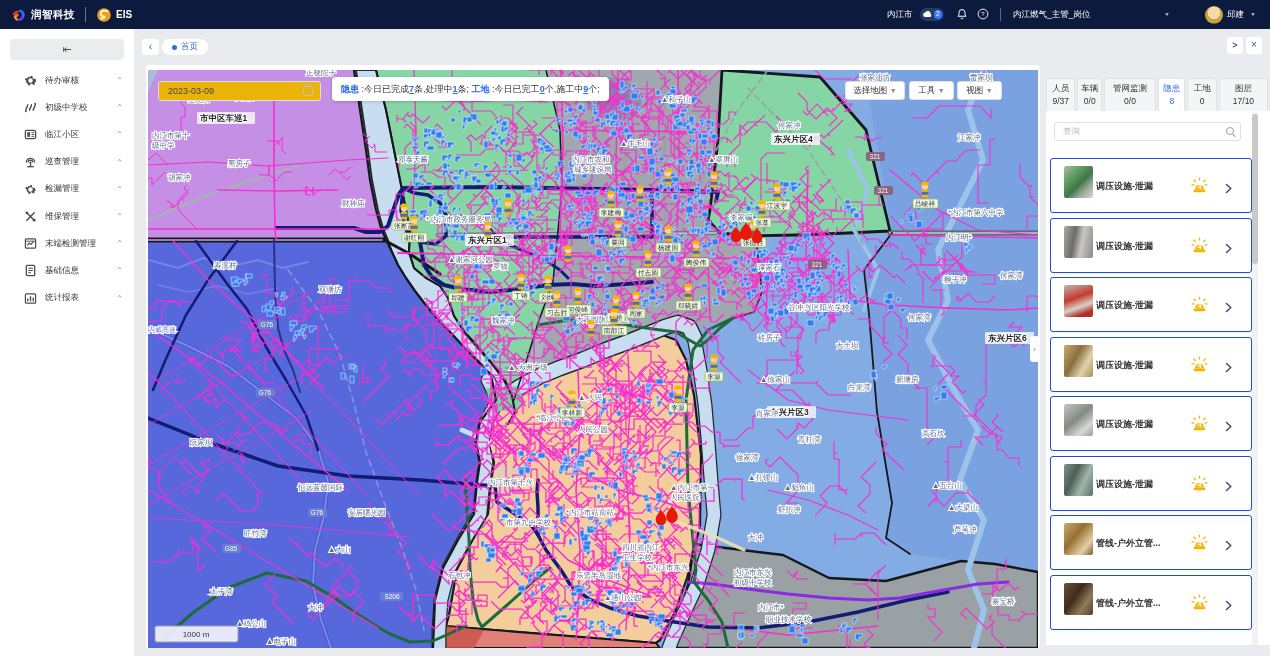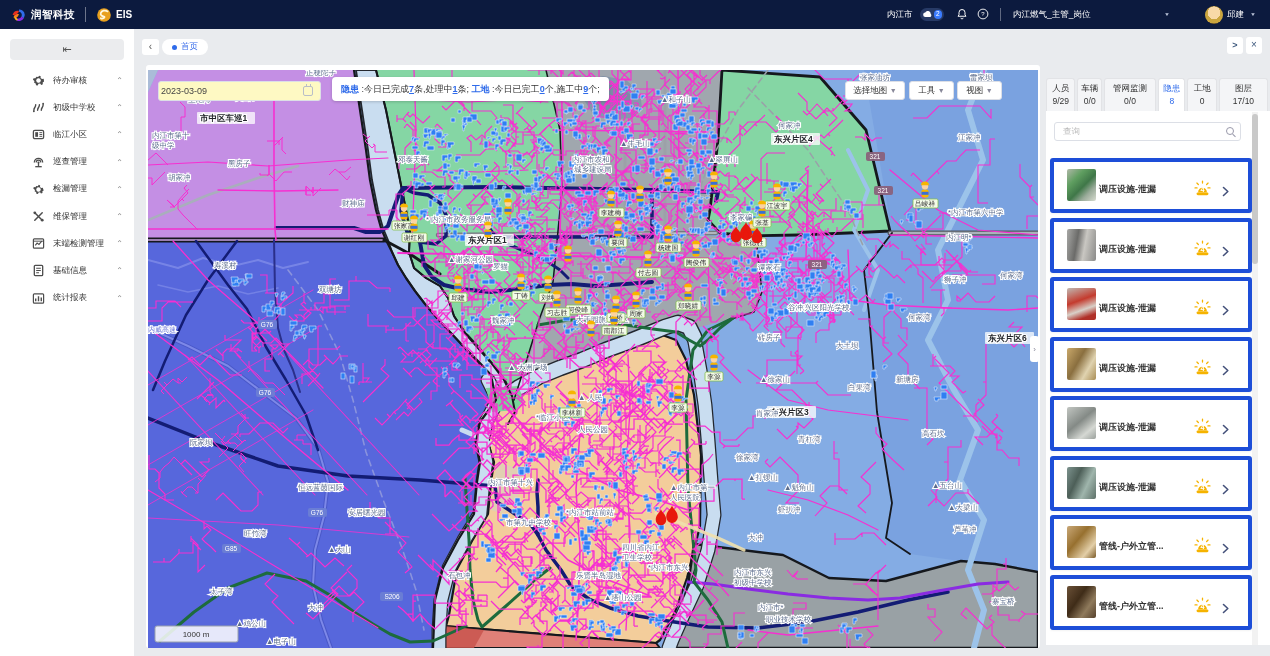--- a/index.html
+++ b/index.html
@@ -8,49 +8,49 @@
 .sep{width:1px;height:15px;background:rgba(255,255,255,0.4);margin:0 10px}
 .eis{font-size:10px;font-weight:bold;margin-left:4px}
 .navr{position:absolute;left:0;top:0;width:1270px;height:46px;font-size:8.5px}
 .cloudpill{background:#273a66;border-radius:7px;height:13px;display:flex;align-items:center;padding:0 2px 0 3px;margin-left:3px}
 .n2{background:#3a7bff;color:#fff;border-radius:50%;width:8.5px;height:8.5px;font-size:6.5px;line-height:8.5px;text-align:center;margin-left:1.5px}
 .vsep{width:1px;height:13px;background:rgba(255,255,255,0.35);margin:0 9px}
 .avatar{width:18px;height:18px;border-radius:50%;background:radial-gradient(circle at 50% 38%,#f8d9a8 0 44%,#caa53f 45% 72%,#8a6a2a 73%);margin:0 4px 0 12px}
 .chevd{font-size:6px;color:#b9c2d6;margin:0 11px 0 4px;transform:scaleY(0.8);display:inline-block}
 .side{position:absolute;left:0;top:29px;width:134px;height:627px;background:#fff;z-index:5}
 .collapse{margin:10px 10px 7px 10px;height:21px;background:#ebecee;border-radius:4px;text-align:center;color:#555;font-size:11px;line-height:20px}
-.mi{height:27.2px;display:flex;align-items:center;padding-left:32px;position:relative}
+.mi{height:27.2px;display:flex;align-items:center;padding-left:24px;position:relative}
 .mt{font-size:8.5px;color:#333;margin-left:8px}
 .chev{position:absolute;right:11px;color:#888;font-size:8px;top:9px}
 .tabbar{position:absolute;left:134px;top:29px;width:1136px;height:36px;background:#e9ebee;z-index:6}
 .backbtn{position:absolute;left:8px;top:10px;width:17px;height:16px;background:#fff;border-radius:3px;color:#555;font-size:10px;text-align:center;line-height:15px}
 .tab{position:absolute;left:28px;top:10px;width:46px;height:16px;background:#fff;border-radius:8px;color:#3a6eea;font-size:8.5px;display:flex;align-items:center;justify-content:center}
 .dot{width:5px;height:5px;border-radius:50%;background:#2f6bea;margin-right:4px}
 .tbr{position:absolute;top:8px;width:16px;height:17px;background:#fff;border-radius:3px;color:#667;font-size:10px;text-align:center;line-height:16px}
 .mappanel{position:absolute;left:146px;top:65px;width:894px;height:583px;background:#fff;border-radius:3px;padding:5px 2px 0 2px}
 .mapwrap{position:relative;width:890px;height:578px;overflow:hidden}
 .ovl{position:absolute;z-index:10}
-.datebox{left:10px;top:11px;width:163px;height:20px;background:#fef9c3;border:1px solid #dcdfe6;border-radius:3px;font-size:9px;color:#444;line-height:18px;padding-left:2px}
+.datebox{left:10px;top:11px;width:163px;height:20px;background:#eab308;border:1px solid #dcdfe6;border-radius:3px;font-size:9px;color:#444;line-height:18px;padding-left:9px}
 .calico{position:absolute;right:7px;top:4px;width:10px;height:10px;border:1.2px solid #b9bec8;border-radius:2px}
 .calico:before{content:"";position:absolute;left:1.5px;top:-3px;width:1.5px;height:3px;background:#b9bec8;box-shadow:4px 0 #b9bec8}
 .notif{left:184px;top:7px;height:24px;background:#fff;border-radius:4px;box-shadow:0 1px 3px rgba(0,0,0,0.18);font-size:9px;color:#333;line-height:24px;padding:0 9px;white-space:nowrap}
 .bb{color:#2f6bea;font-weight:bold}
 .bn{color:#2f6bea;text-decoration:underline;font-weight:bold}
 .mbtn{top:11px;height:19px;background:#fff;border:1px solid #dcdfe6;border-radius:3px;font-size:8.5px;color:#333;line-height:17px;text-align:center}
 .rpbg{position:absolute;left:1040px;top:29px;width:230px;height:627px;background:#e9ebee;z-index:2}
 .rp{position:absolute;left:1046px;top:78px;width:224px;height:567px;z-index:3}
 .rtabs{display:flex;height:33px}
 .rtab{background:#f4f5f7;border:1px solid #e2e3e6;border-bottom:none;border-radius:3px 3px 0 0;margin-right:2px;text-align:center;font-size:8.5px;color:#333;padding-top:3px;line-height:13px}
 .rtab.act{background:#fff;color:#2f6bea}
 .rbody{position:absolute;left:0;top:33px;width:226px;height:534px;background:#fff}
 .search{position:absolute;left:8px;top:11px;width:187px;height:19px;border:1px solid #dcdfe6;border-radius:3px;font-size:8.5px;color:#bbb;line-height:17px;padding-left:8px}
 .mag{position:absolute;right:6px;top:4px;width:8px;height:8px;border:1.2px solid #99a;border-radius:50%}
 .mag:after{content:"";position:absolute;right:-3px;bottom:-2px;width:4px;height:1.2px;background:#99a;transform:rotate(45deg)}
 .cards{position:absolute;left:0;top:47px;width:226px}
-.card{position:relative;margin:0 20px 4.5px 4px;height:55px;background:#fff;border:4px solid #1d4ed8;border-radius:3px;box-shadow:0 1px 2px rgba(0,0,0,0.05)}
+.card{position:relative;margin:0 20px 4.5px 4px;height:55px;background:#fff;border:1px solid #1d4ed8;border-radius:3px;box-shadow:0 1px 2px rgba(0,0,0,0.05)}
 .thumb{position:absolute;left:13px;top:7px;width:29px;height:32px;border-radius:2px}
 .ct{position:absolute;left:45px;top:21px;font-size:9px;font-weight:bold;color:#333}
 .alarm{position:absolute;left:140px;top:18px}
 .carr{position:absolute;right:18px;top:21px}
 .sbtrack{position:absolute;left:1252px;top:112px;width:6px;height:533px;background:#f2f2f2;z-index:4}
 .sbthumb{position:absolute;left:1252px;top:114px;width:6px;height:150px;background:#c9c9c9;border-radius:3px;z-index:4}
 </style></head><body>
 <div class="mappanel">
     <div class="mapwrap">
       <svg width="890" height="578" viewBox="0 0 890 578" style="display:block">
@@ -1811,21 +1811,21 @@
 </div>
 <div class="tabbar">
 <div class="backbtn">‹</div>
 <div class="tab"><span class="dot"></span>首页</div>
 <div class="tbr" style="left:1093px;color:#3f5a7e;font-weight:bold;font-size:9px">&gt;</div>
 <div class="tbr" style="left:1112px;color:#3f5a7e">×</div>
 </div>
 <div class="rpbg"></div>
 <div class="rp">
 <div class="rtabs">
-<div class="rtab" style="width:30px">人员<div>9/29</div></div>
+<div class="rtab" style="width:30px">人员<div>9/37</div></div>
 <div class="rtab" style="width:25px">车辆<div>0/0</div></div>
 <div class="rtab" style="width:53px">管网监测<div>0/0</div></div>
 <div class="rtab act" style="width:28px">隐患<div>8</div></div>
 <div class="rtab" style="width:30px">工地<div>0</div></div>
 <div class="rtab" style="width:50px">图层<div>17/10</div></div>
 </div>
 <div class="rbody">
 <div class="search">查询<span class="mag"></span></div>
 <div class="cards">
         <div class="card">

